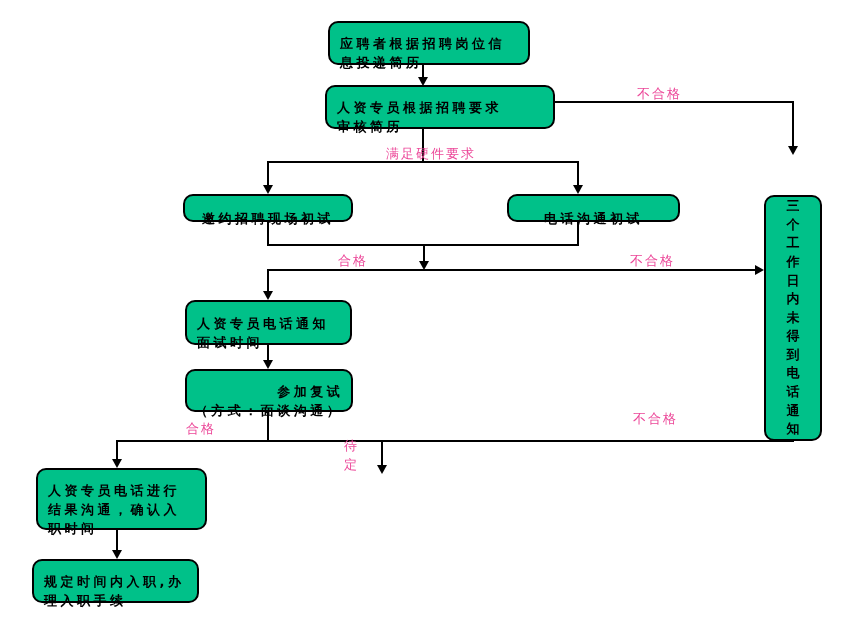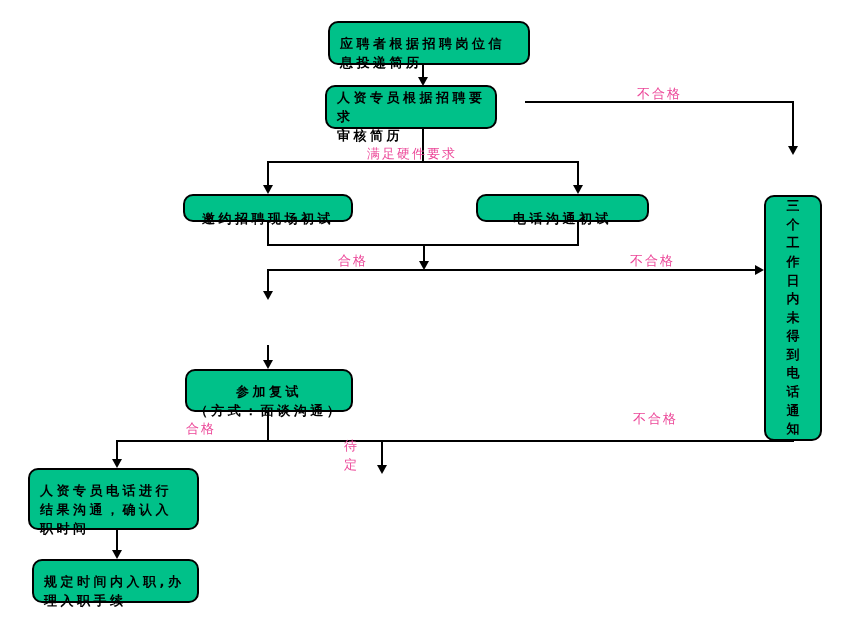--- a/index.html
+++ b/index.html
@@ -8,21 +8,21 @@
     font-family:"DejaVu Sans","Liberation Sans",sans-serif;color:#000;
   }
   .box{
     position:absolute;box-sizing:border-box;
     background:#00c189;border:2px solid #000;border-radius:10px;
     display:flex;align-items:center;
     font-size:13px;font-weight:bold;line-height:19px;letter-spacing:3.5px;color:#000;
   }
   .box .txt{white-space:pre-line;margin-top:20px;}
   .box.left{justify-content:flex-start;padding:2px 6px 2px 10px;text-align:left;}
-  .box.center{justify-content:center;padding:10px 4px;text-align:center;}
+  .box.center{justify-content:center;padding:10px 4px;text-align:right;}
   .box.vert{justify-content:center;margin-top:40px;}
   .vtext{
     width:15px;margin:0 auto;word-break:break-all;line-break:anywhere;
     line-height:18.6px;letter-spacing:0;text-align:center;white-space:normal;
   }
   .lineh{position:absolute;height:2px;background:#000;}
   .linev{position:absolute;width:2px;background:#000;}
   .arr{position:absolute;width:0;height:0;}
   .arr.down{border-left:5px solid transparent;border-right:5px solid transparent;border-top:9px solid #000;}
   .arr.up{border-left:5px solid transparent;border-right:5px solid transparent;border-bottom:9px solid #000;}
@@ -70,54 +70,58 @@
   <div class="linev" style="left:116px;top:440px;height:21px;"></div>
   <div class="arr down" style="left:112px;top:459px;"></div>
   <div class="linev" style="left:381px;top:440px;height:27px;"></div>
   <div class="arr down" style="left:377px;top:465px;"></div>
   <div class="linev" style="left:792px;top:407px;height:34px;"></div>
   <div class="arr up" style="left:788px;top:400px;"></div>
 
   <div class="linev" style="left:116px;top:530px;height:22px;"></div>
   <div class="arr down" style="left:112px;top:550px;"></div>
 
-  <div class="lbl" style="left:367px;top:144px;">满足硬件要求</div>
+  <div class="lbl" style="left:386px;top:144px;">满足硬件要求</div>
   <div class="lbl" style="left:637px;top:84px;">不合格</div>
   <div class="lbl" style="left:338px;top:251px;">合格</div>
   <div class="lbl" style="left:630px;top:251px;">不合格</div>
   <div class="lbl" style="left:186px;top:419px;">合格</div>
   <div class="lbl" style="left:344px;top:436px;text-align:center;">待
 定</div>
   <div class="lbl" style="left:633px;top:409px;">不合格</div>
 
   <div class="box left" style="left:328px;top:21px;width:202px;height:44px;">
     <span class="txt">应聘者根据招聘岗位信
 息投递简历</span>
   </div>
 
-  <div class="box left" style="left:325px;top:85px;width:172px;height:44px;font-family:Liberation Mono, monospace;">
+  <div class="box left" style="left:325px;top:85px;width:230px;height:44px;">
     <span class="txt">人资专员根据招聘要求
 审核简历</span>
   </div>
 
   <div class="box center" style="left:183px;top:194px;width:170px;height:28px;">
     <span class="txt">邀约招聘现场初试</span>
   </div>
 
-  <div class="box center" style="left:476px;top:194px;width:173px;height:28px;">
+  <div class="box center" style="left:507px;top:194px;width:173px;height:28px;">
     <span class="txt">电话沟通初试</span>
   </div>
 
+  <div class="box left" style="left:185px;top:300px;width:167px;height:45px;">
+    <span class="txt">人资专员电话通知
+面试时间</span>
+  </div>
 
   <div class="box center" style="left:185px;top:369px;width:168px;height:43px;">
     <span class="txt">参加复试
 （方式：面谈沟通）</span>
   </div>
 
-  <div class="box left" style="left:28px;top:468px;width:171px;height:62px;">
+  <div class="box left" style="left:36px;top:468px;width:171px;height:62px;">
     <span class="txt">人资专员电话进行
 结果沟通，确认入
 职时间</span>
   </div>
 
   <div class="box left" style="left:32px;top:559px;width:167px;height:44px;border-radius:10px;">
     <span class="txt">规定时间内入职,办
 理入职手续</span>
   </div>
 

